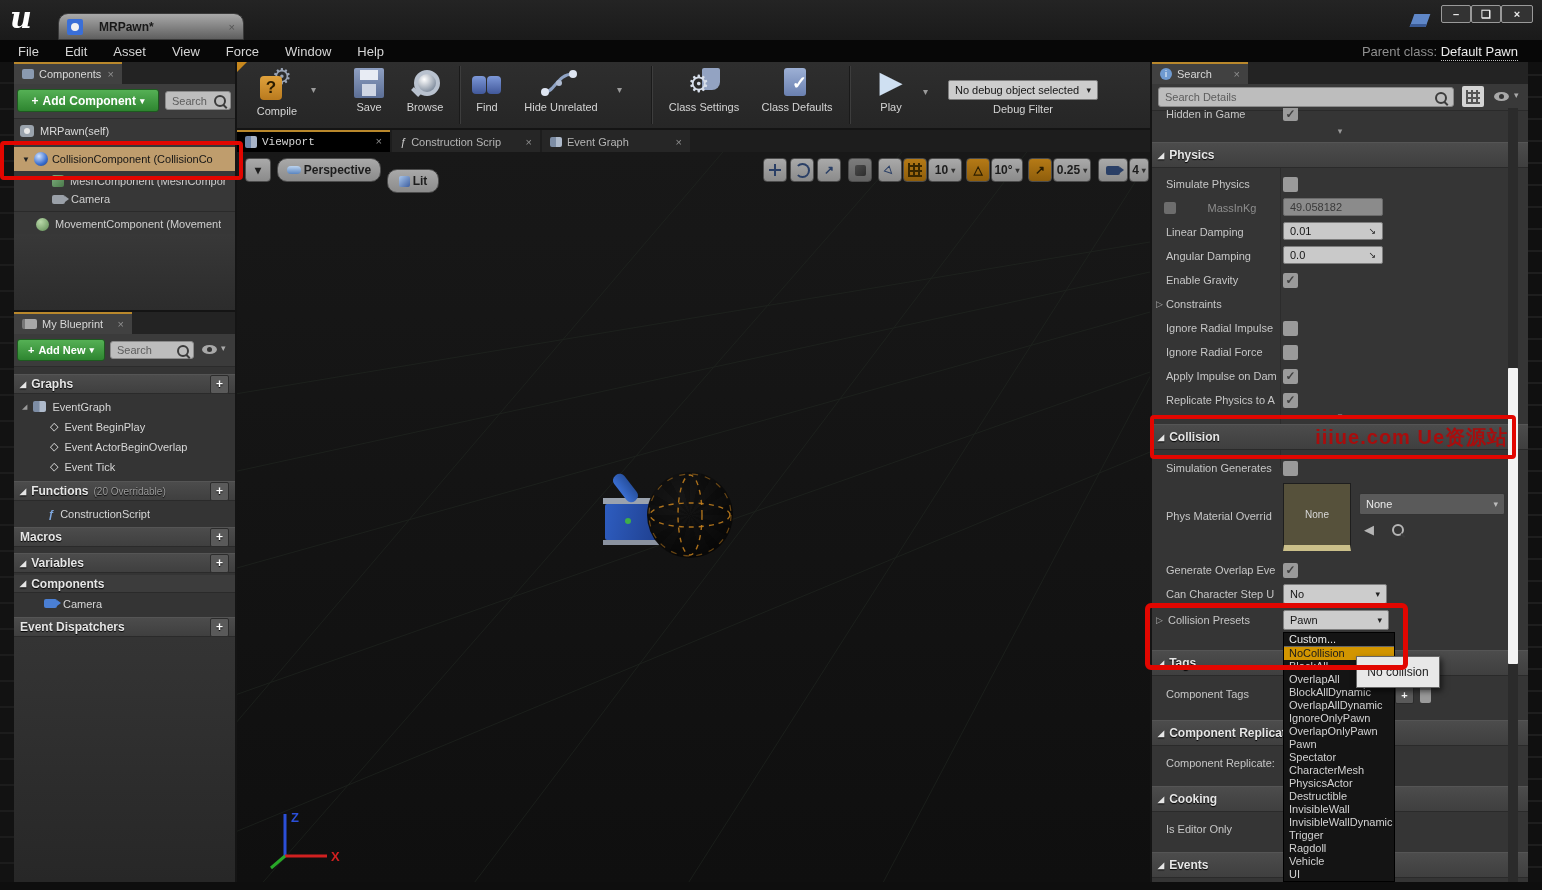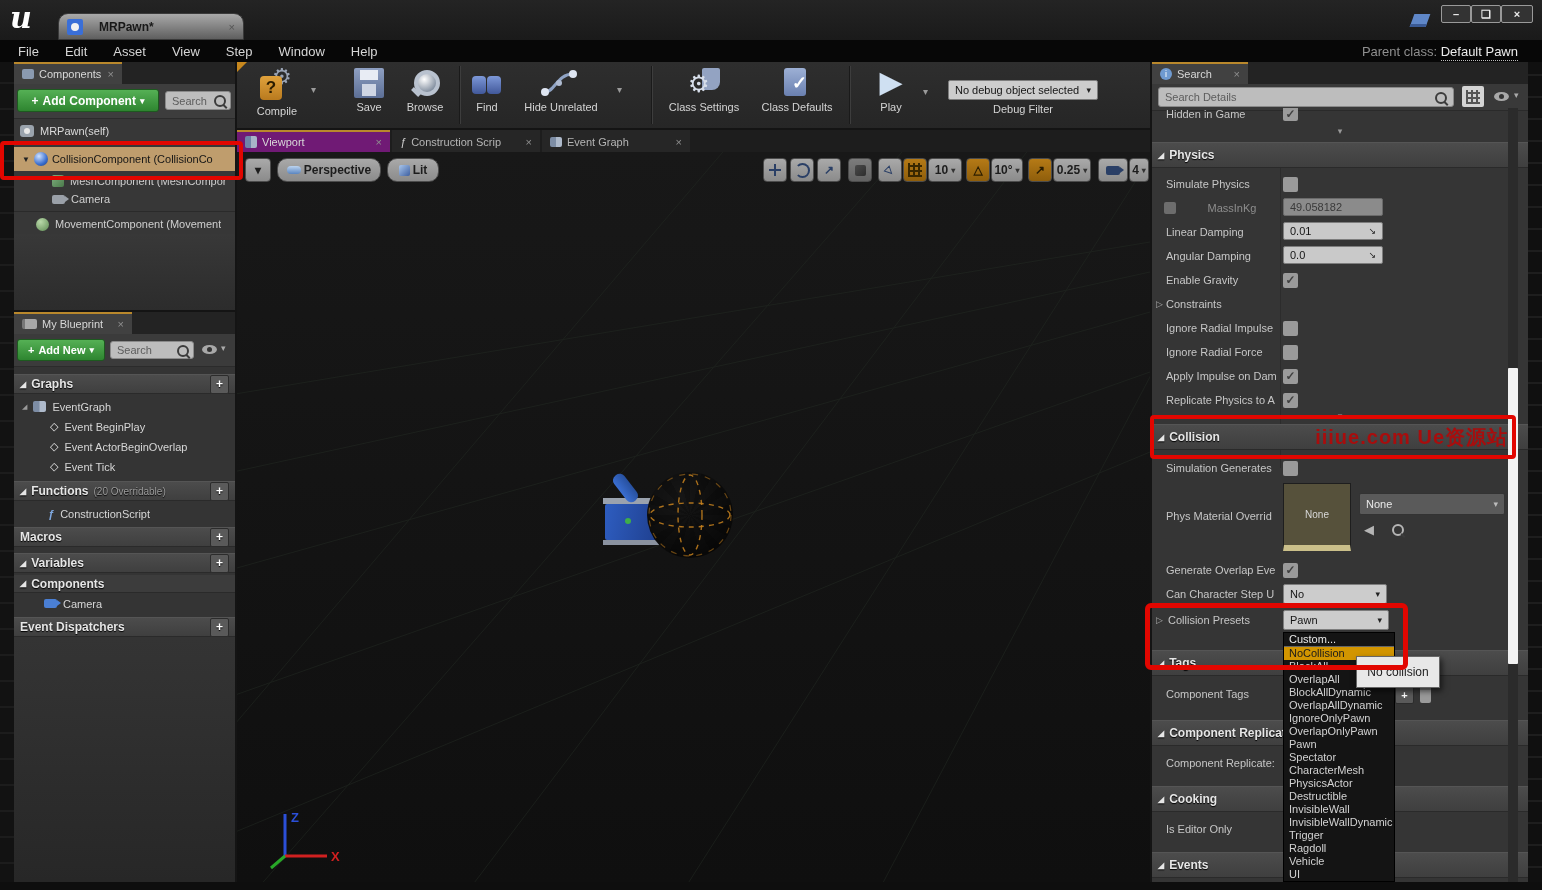--- a/index.html
+++ b/index.html
@@ -85,21 +85,21 @@
   <div class="winbtn" style="left:1501px;width:30px;">
       <span>×</span>
     </div>
 </div>
 
 <div class="abs" style="left:0;top:40px;width:1542px;height:22px;background:#070707;display:flex;align-items:center;gap:26px;padding-left:18px;box-sizing:border-box;font-size:13px;color:#d6d6d6;">
   <span>File</span>
   <span>Edit</span>
   <span>Asset</span>
   <span>View</span>
-  <span>Step</span>
+  <span>Force</span>
   <span>Window</span>
   <span>Help</span>
   <span style="margin-left:auto;padding-right:24px;">
     <span style="color:#8f8f8f;">Parent class:</span>
     <span style="color:#ececec;border-bottom:1px dotted #bbb;padding-bottom:1px;">Default Pawn</span>
   </span>
 </div>
 
 <div class="panel" style="left:14px;top:62px;width:221px;height:248px;">
   <div class="tabstrip"></div>
@@ -304,21 +304,21 @@
   <span class="abs" style="left:686px;top:24px;color:#9a9a9a;font-size:10px;">▾</span>
 
   <div class="dd" style="left:711px;top:18px;width:150px;height:20px;background:#cdcdcd;">
     <span style="font-size:11px;">No debug object selected</span>
     <span class="car">▾</span>
   </div>
   <div class="abs" style="left:711px;top:41px;width:150px;text-align:center;color:#d4d4d4;font-size:11px;">Debug Filter</div>
 </div>
 
 <div class="abs" style="left:237px;top:130px;width:913px;height:22px;background:#1d1d1d;">
-  <div class="tab" style="left:0;top:0;width:153px;background:#701a75;">
+  <div class="tab" style="left:0;top:0;width:153px;background:#000000;font-family:Liberation Mono, monospace;">
     <span class="treeico" style="width:12px;height:12px;background:linear-gradient(90deg,#6f85a8 48%,#a8b4c8 52%);"></span>
     <span>Viewport</span>
     <span class="x">×</span>
   </div>
   <div class="tab" style="left:155px;top:0;width:148px;background:#262626;border-top:2px solid #262626;color:#b5b5b5;">
     <span style="font-style:italic;color:#cfcfcf;">ƒ</span>
     <span>Construction Scrip</span>
     <span class="x">×</span>
   </div>
   <div class="tab" style="left:305px;top:0;width:148px;background:#262626;border-top:2px solid #262626;color:#b5b5b5;">
@@ -344,21 +344,21 @@
     </g>
   </svg>
 
   <div class="vbtn" style="left:8px;width:26px;">
       <span>▾</span>
     </div>
   <div class="vbtn" style="left:40px;width:104px;border-radius:10px;">
     <span class="treeico" style="width:14px;height:8px;background:linear-gradient(#bcd4f0,#5a85c0);border-radius:4px;"></span>
     <span>Perspective</span>
   </div>
-  <div class="vbtn" style="left:150px;width:52px;border-radius:10px;">
+  <div class="vbtn" style="left:150px;width:52px;border-radius:10px;margin-top:11px;">
     <span class="treeico" style="width:11px;height:11px;background:linear-gradient(135deg,#a9c6ec,#3d5fa0);"></span>
     <span>Lit</span>
   </div>
 
   <div class="vbtn" style="left:526px;width:24px;">
     <span style="width:12px;height:12px;background:linear-gradient(#2a3f66,#2a3f66) 5px 0/2px 12px no-repeat,linear-gradient(#2a3f66,#2a3f66) 0 5px/12px 2px no-repeat;"></span>
   </div>
   <div class="vbtn" style="left:553px;width:24px;">
     <span style="width:11px;height:11px;border:2px solid #2a3f66;border-left-color:transparent;border-radius:50%;"></span>
   </div>

